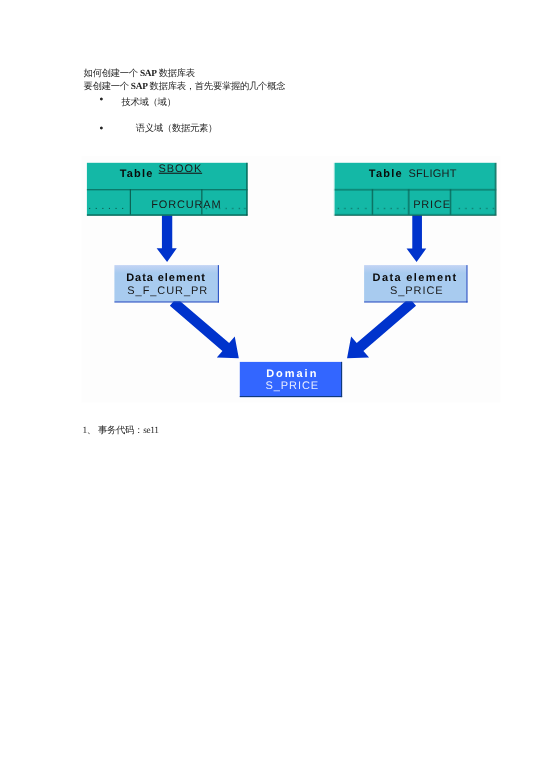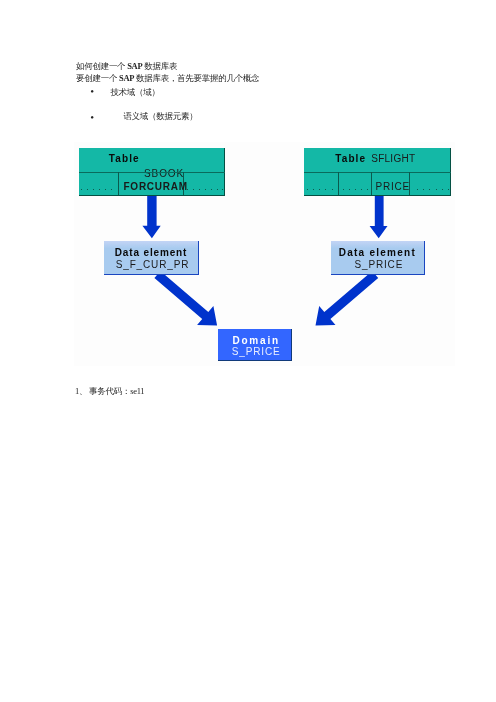--- a/index.html
+++ b/index.html
@@ -71,25 +71,25 @@
       <g fill="#0033cc">
         <path d="M73.2 53.6 L82.6 53.6 L82.6 83.7 L86.7 83.7 L77.9 96.2 L68.4 83.7 L73.2 83.7 Z"></path>
         <path d="M300.8 53.6 L309.6 53.6 L309.6 84.0 L313.5 84.0 L304.7 96.2 L295.6 84.0 L300.8 84.0 Z"></path>
         <path d="M80.4 136.0 L128.2 177.0 L123.1 183.0 L143.1 183.6 L139.4 163.9 L134.3 169.9 L86.4 129.0 Z"></path>
         <path d="M298.2 129.0 L250.3 169.9 L245.2 163.9 L241.5 183.6 L261.5 183.0 L256.4 177.0 L304.2 136.0 Z"></path>
       </g>
     </svg>
 
     <div class="node tbl" style="left:5px;top:6px;width:146.5px;height:47.5px;">
       <span class="lbl-strong" style="position:absolute;left:30.3px;top:6.1px;">Table</span>
-      <span class="lbl-norm" style="position:absolute;left:65.6px;top:21px;">SBOOK</span>
+      <span class="lbl-norm" style="position:absolute;left:65.6px;top:1px;text-decoration:underline;">SBOOK</span>
       <div class="rowline" style="top:24.2px;"></div>
       <div class="vline" style="left:39.1px;top:24.2px;"></div>
       <div class="vline" style="left:104.2px;top:24.2px;"></div>
-      <span class="lbl-norm" style="position:absolute;left:45px;top:34.3px;letter-spacing:0.75px;font-weight:bold;">FORCURAM</span>
+      <span class="lbl-norm" style="position:absolute;left:59px;top:34.3px;letter-spacing:0.75px;">FORCURAM</span>
       <div class="dots" style="left:2px;top:41.2px;">
           <span class="dot" style="left: 0px;"></span>
           <span class="dot" style="left: 6.18px;"></span>
           <span class="dot" style="left: 12.36px;"></span>
           <span class="dot" style="left: 18.54px;"></span>
           <span class="dot" style="left: 24.72px;"></span>
           <span class="dot" style="left: 30.9px;"></span>
         </div>
       <div class="dots" style="left:108.8px;top:41.2px;">
           <span class="dot" style="left: 0px;"></span>
@@ -137,20 +137,20 @@
     <div class="node de" style="left:30.5px;top:99px;width:95px;height:33.5px;">
       <div class="lbl-strong de-t" style="letter-spacing:0.85px;text-indent:0px;">Data element</div>
       <div class="lbl-norm de-n">S_F_CUR_PR</div>
     </div>
 
     <div class="node de" style="left:257px;top:99px;width:94.7px;height:33.5px;">
       <div class="lbl-strong de-t" style="letter-spacing:1.25px;text-indent:0px;">Data element</div>
       <div class="lbl-norm de-n">S_PRICE</div>
     </div>
 
-    <div class="node dm" style="left:144.7px;top:186.8px;width:74px;height:32.5px;">
+    <div class="node dm" style="left:144.7px;top:186.8px;width:93px;height:32.5px;">
       <div class="lbl-strong dm-t" style="letter-spacing:1.8px;">Domain</div>
       <div class="lbl-norm dm-n">S_PRICE</div>
     </div>
 
   </div>
 
 </div>
 
 </body></html>

